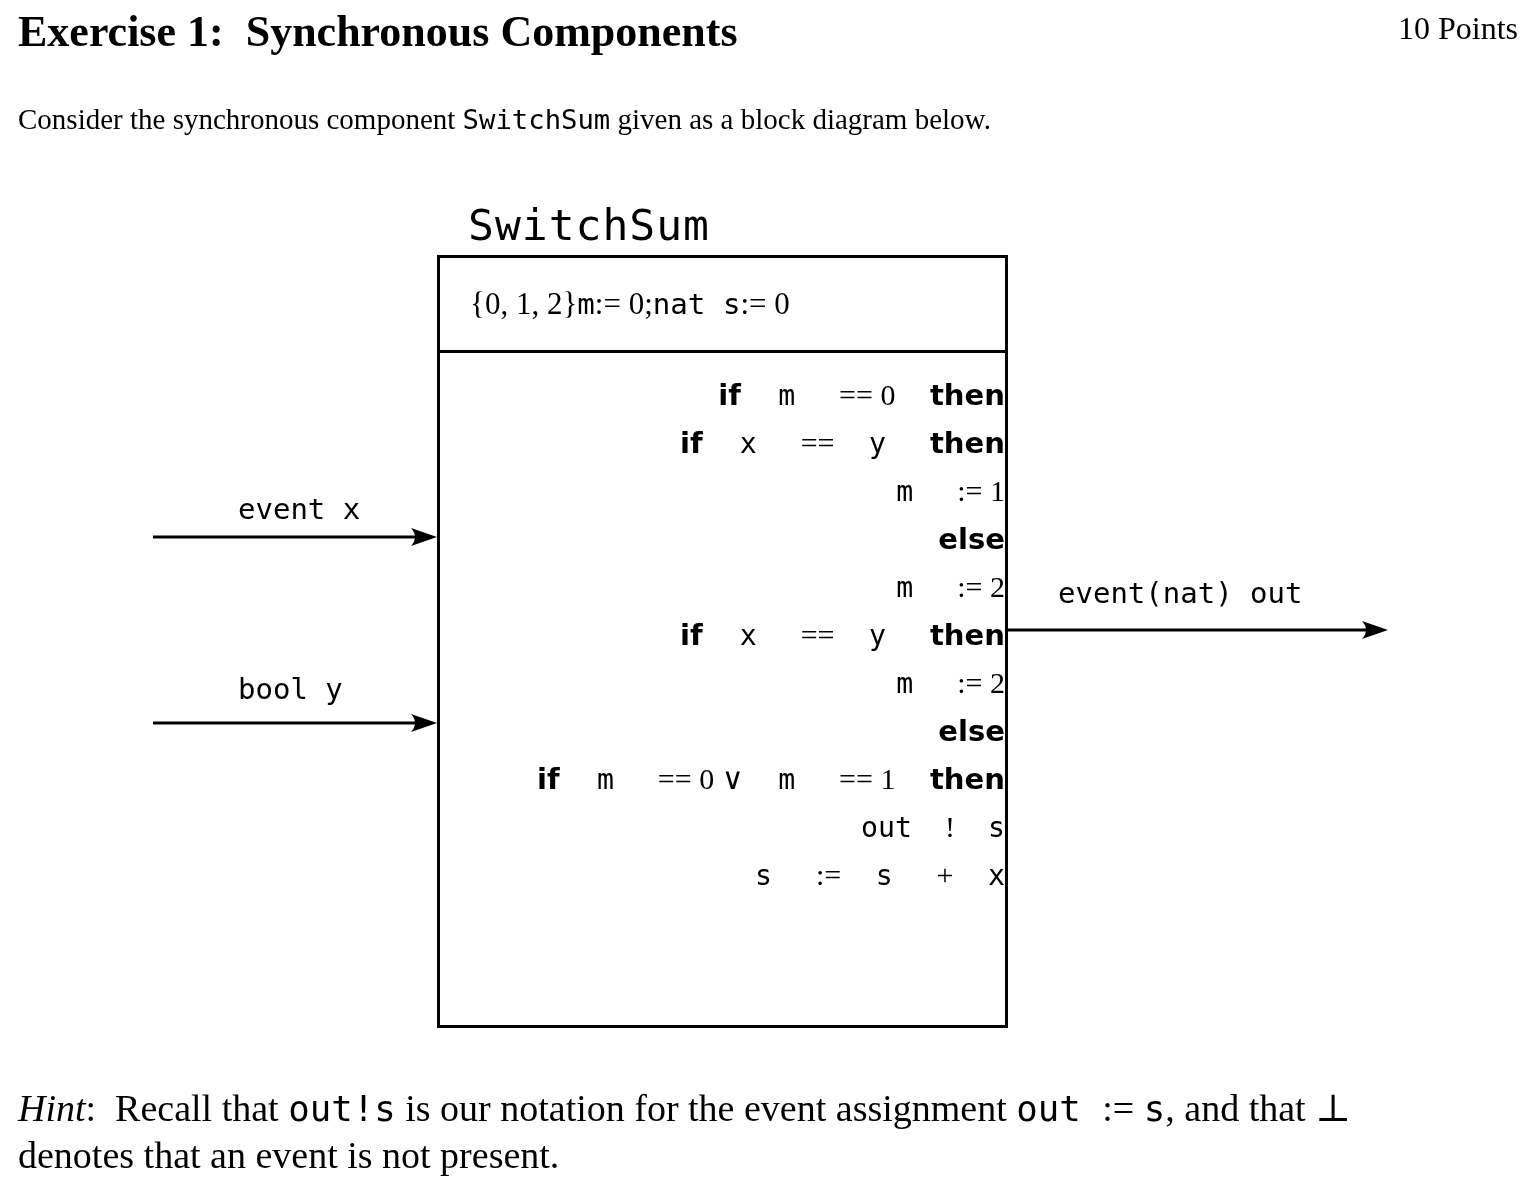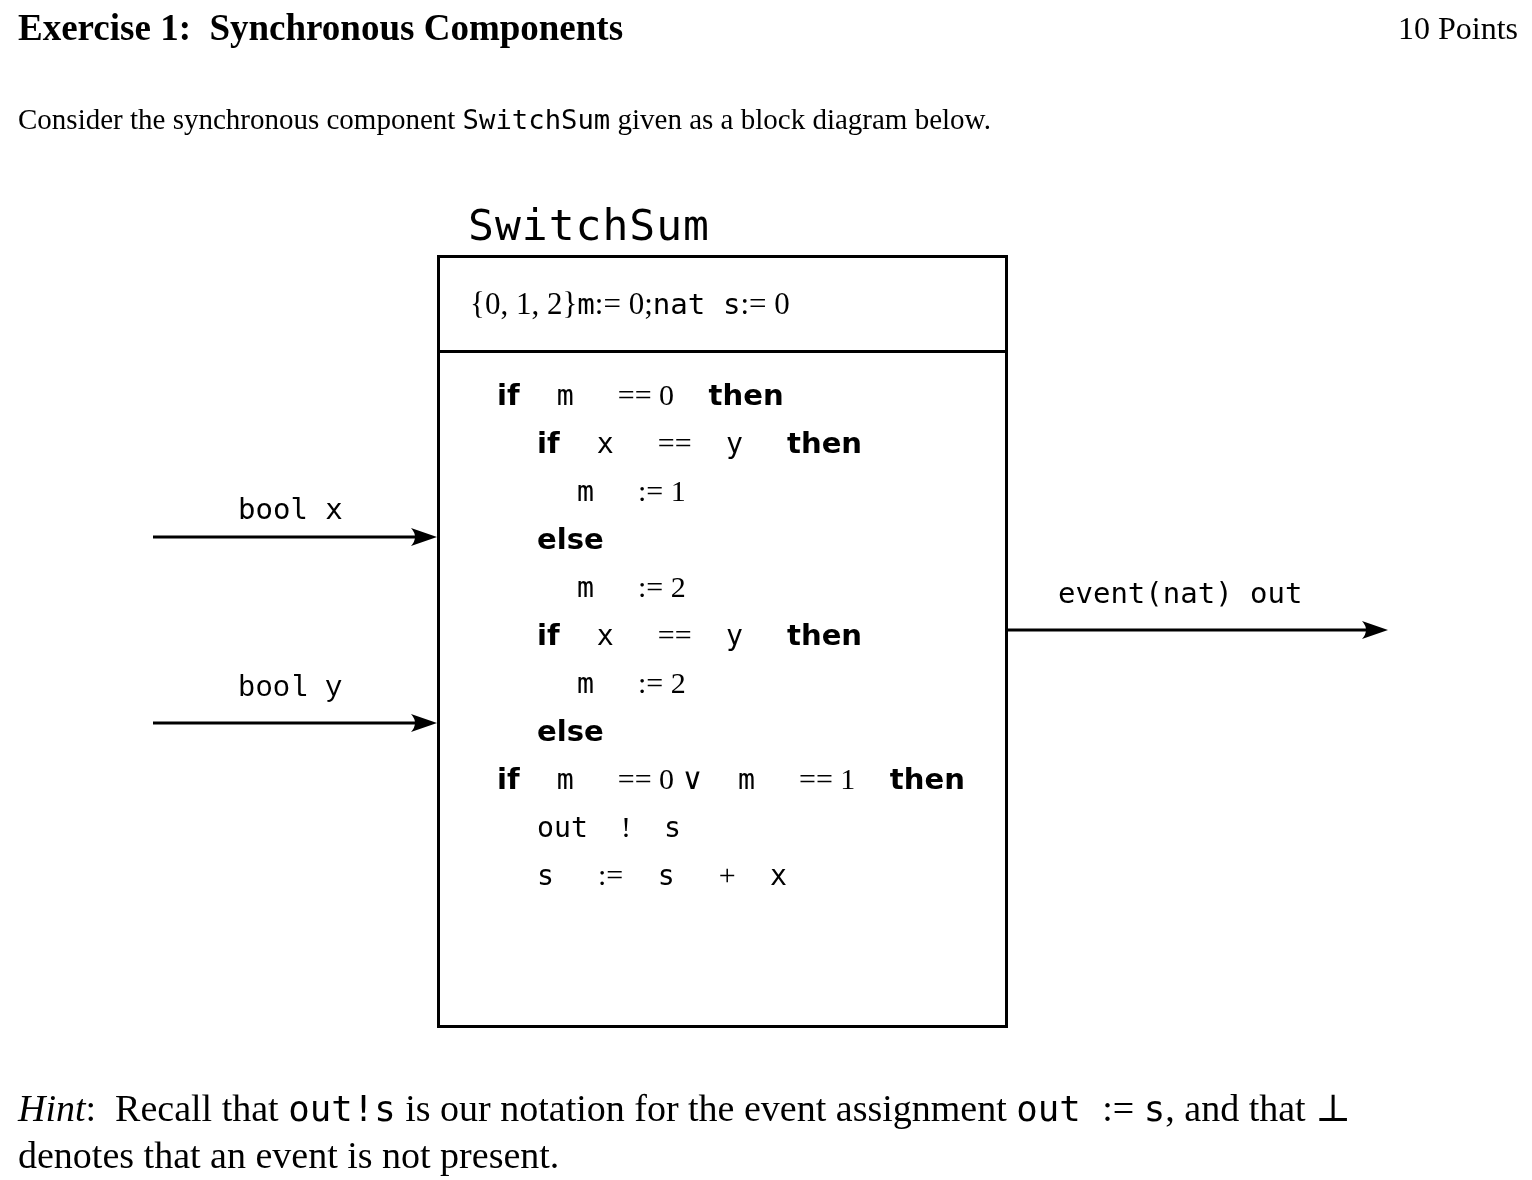--- a/index.html
+++ b/index.html
@@ -15,21 +15,21 @@
     background: #ffffff;
     font-family: "Liberation Serif", "DejaVu Serif", serif;
     overflow: hidden;
   }
 
   
   .header-title {
     position: absolute;
     left: 18px;
     top: 6px;
-    font-size: 37px;
+    font-size: 44px;
     font-weight: bold;
     white-space: pre;
   }
   .points-label {
     position: absolute;
     right: 14px;
     top: 10px;
     font-size: 32px;
     white-space: pre;
   }
@@ -57,20 +57,21 @@
   }
   .block {
     position: absolute;
     left: 437px;
     top: 255px;
     width: 571px;
     height: 773px;
     border: 3px solid #000;
     box-sizing: border-box;
     background: #fff;
+    text-align: right;
   }
   .init-row {
     height: 92px;
     border-bottom: 3px solid #000;
     display: flex;
     align-items: center;
     padding-left: 30px;
     font-size: 31px;
   }
   .code {
@@ -90,21 +91,21 @@
   .seg-it   { font-family: "Liberation Serif", "DejaVu Serif", serif; font-style: italic; }
 
   
   .port-label {
     position: absolute;
     font-family: "DejaVu Sans Mono", monospace;
     font-size: 29px;
     white-space: pre;
   }
   .lbl-in-x  { left: 238px;  top: 492px; }
-  .lbl-in-y  { left: 238px;  top: 672px; font-family: Liberation Mono, monospace; }
+  .lbl-in-y  { left: 238px;  top: 672px; }
   .lbl-out   { left: 1058px; top: 576px; }
   .arrow-svg { position: absolute; display: block; }
   .arr-in-x  { left: 153px;  top: 526px; }
   .arr-in-y  { left: 153px;  top: 712px; }
   .arr-out   { left: 1006px; top: 619px; }
 
   
   .hint {
     position: absolute;
     left: 18px;
@@ -145,21 +146,21 @@
           <div class="code-line indent-2"><span class="seg-mono">m </span><span class="seg-math">:= 2</span></div>
           <div class="code-line indent-1"><span class="seg-kw">if </span><span class="seg-mono">x </span><span class="seg-math">== </span><span class="seg-mono">y </span><span class="seg-kw">then</span></div>
           <div class="code-line indent-2"><span class="seg-mono">m </span><span class="seg-math">:= 2</span></div>
           <div class="code-line indent-1"><span class="seg-kw">else</span></div>
           <div class="code-line indent-0"><span class="seg-kw">if </span><span class="seg-mono">m </span><span class="seg-math">== 0 ∨ </span><span class="seg-mono">m </span><span class="seg-math">== 1 </span><span class="seg-kw">then</span></div>
           <div class="code-line indent-1"><span class="seg-mono">out</span><span class="seg-math"> ! </span><span class="seg-mono">s</span></div>
           <div class="code-line indent-1"><span class="seg-mono">s </span><span class="seg-math">:= </span><span class="seg-mono">s </span><span class="seg-math">+ </span><span class="seg-mono">x</span></div>
         </div>
     </div>
 
-    <div class="port-label lbl-in-x">bool x</div>
+    <div class="port-label lbl-in-x">event x</div>
     <svg class="arrow-svg arr-in-x" width="284" height="22">
       <line x1="0" y1="11" x2="266" y2="11" stroke="#000" stroke-width="3"></line>
       <path d="M284 11 L258 2 Q266 11 258 20 Z" fill="#000"></path>
     </svg>
 
     <div class="port-label lbl-in-y">bool y</div>
     <svg class="arrow-svg arr-in-y" width="284" height="22">
       <line x1="0" y1="11" x2="266" y2="11" stroke="#000" stroke-width="3"></line>
       <path d="M284 11 L258 2 Q266 11 258 20 Z" fill="#000"></path>
     </svg>

